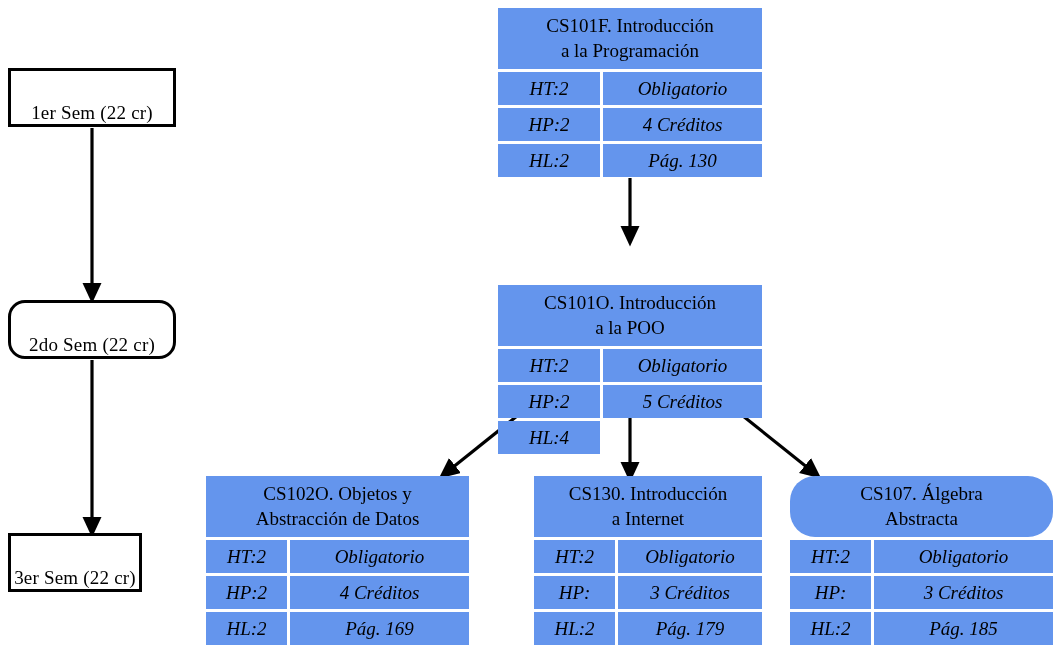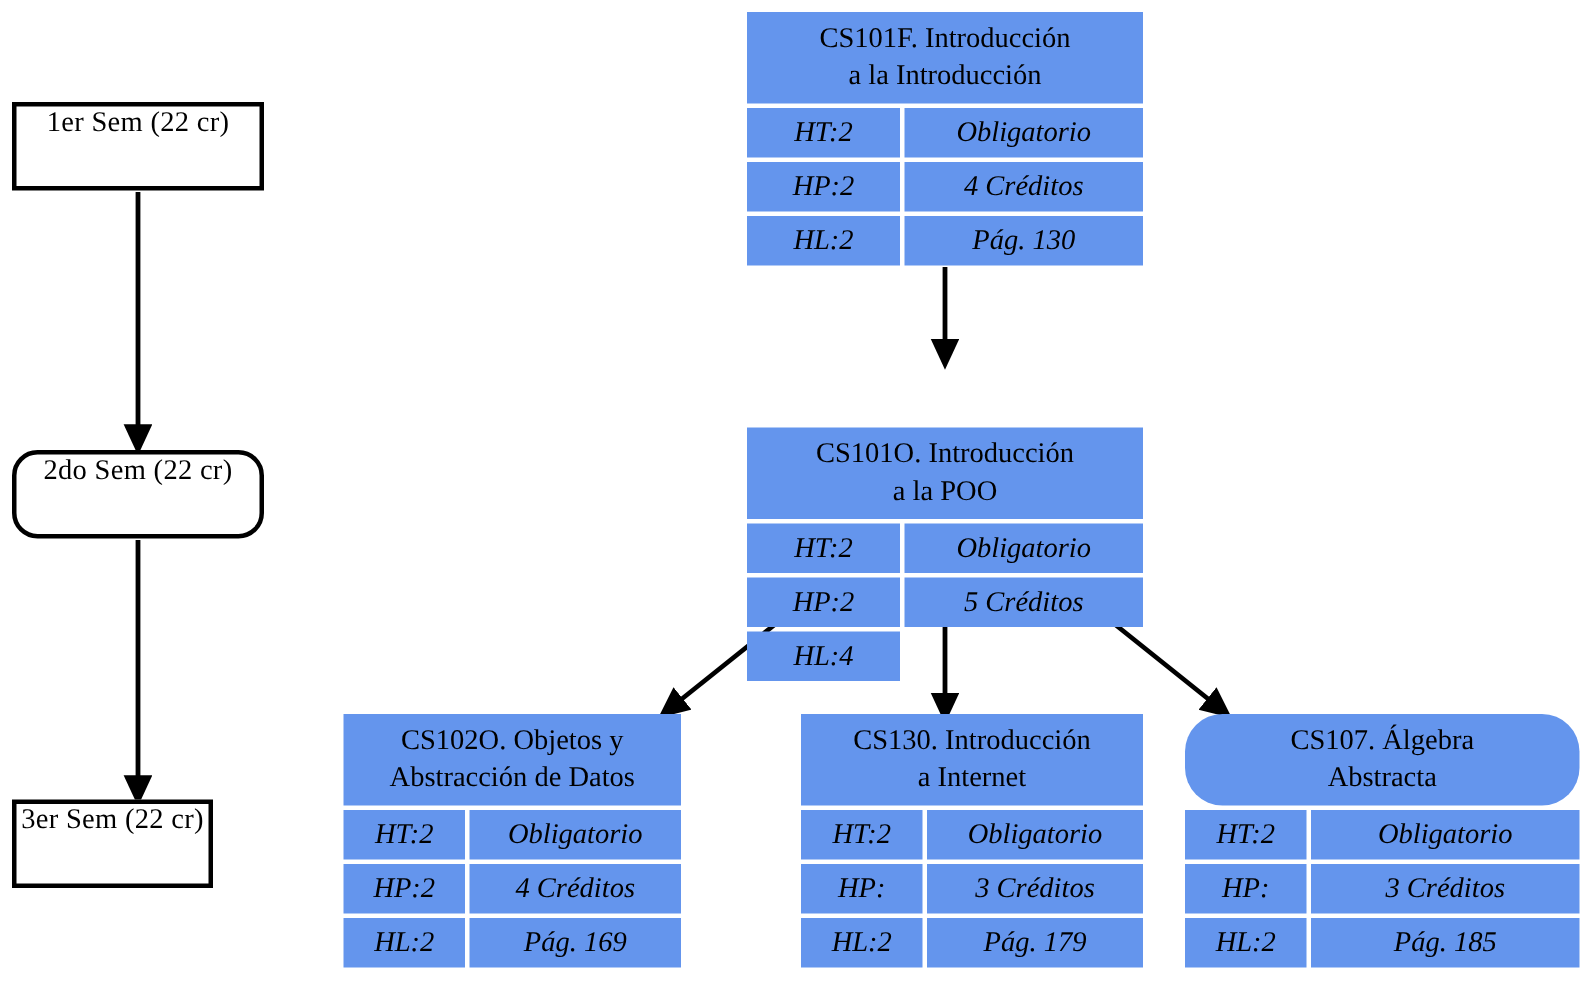--- a/index.html
+++ b/index.html
@@ -20,21 +20,21 @@
     width: 1063px;
     height: 655px;
   }
   
   .sem-box {
     position: absolute;
     box-sizing: border-box;
     border: 3px solid #000000;
     background: #ffffff;
     display: flex;
-    align-items: flex-start;
+    align-items: flex-end;
     justify-content: center;
     font-size: 19px;
     color: #000000;
     letter-spacing: 0.2px;
   }
   
   .card {
     position: absolute;
     box-sizing: border-box;
   }
@@ -113,21 +113,21 @@
   </div>
 
   <div class="sem-box" style="left:8px; top:533px; width:134px; height:59px;">
     <span>3er Sem (22 cr)</span>
   </div>
 
   <div class="card" style="left:498px; top:8px; width:264px;">
     <div class="card-title" style="height:61px;">
       <div>
         <span>CS101F. Introducción</span>
-        <span>a la Introducción</span>
+        <span>a la Programación</span>
       </div>
     </div>
     <div class="card-row">
       <div class="cell cell-left" style="width:102px;">HT:2</div>
       <div class="cell cell-right">Obligatorio</div>
     </div>
     <div class="card-row">
       <div class="cell cell-left" style="width:102px;">HP:2</div>
       <div class="cell cell-right">4 Créditos</div>
     </div>
@@ -150,21 +150,21 @@
     </div>
     <div class="card-row">
       <div class="cell cell-left" style="width:102px;">HP:2</div>
       <div class="cell cell-right">5 Créditos</div>
     </div>
     <div class="card-row">
       <div class="cell cell-left" style="width:102px;">HL:4</div>
     </div>
   </div>
 
-  <div class="card" style="left:206px; top:476px; width:225px;margin-left:23px;">
+  <div class="card" style="left:206px; top:476px; width:263px;">
     <div class="card-title" style="height:61px;">
       <div>
         <span>CS102O. Objetos y</span>
         <span>Abstracción de Datos</span>
       </div>
     </div>
     <div class="card-row">
       <div class="cell cell-left" style="width:81px;">HT:2</div>
       <div class="cell cell-right">Obligatorio</div>
     </div>

